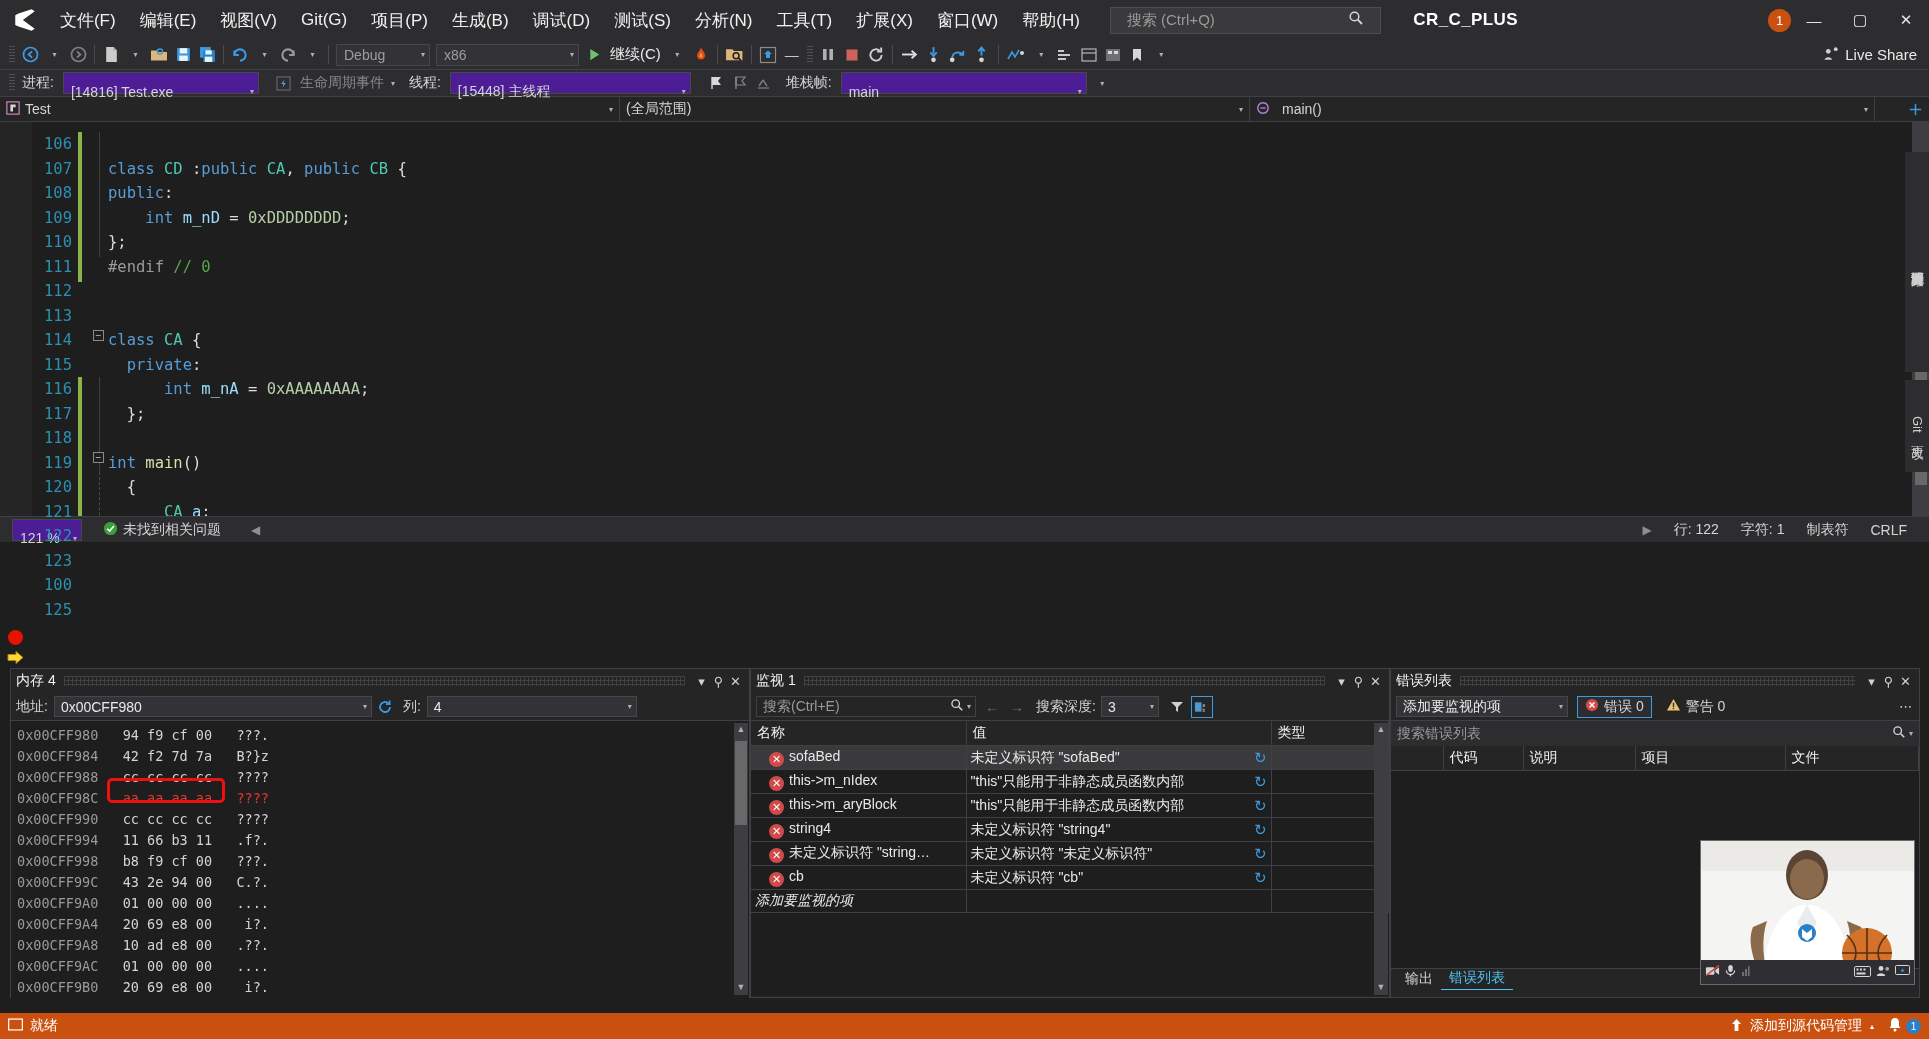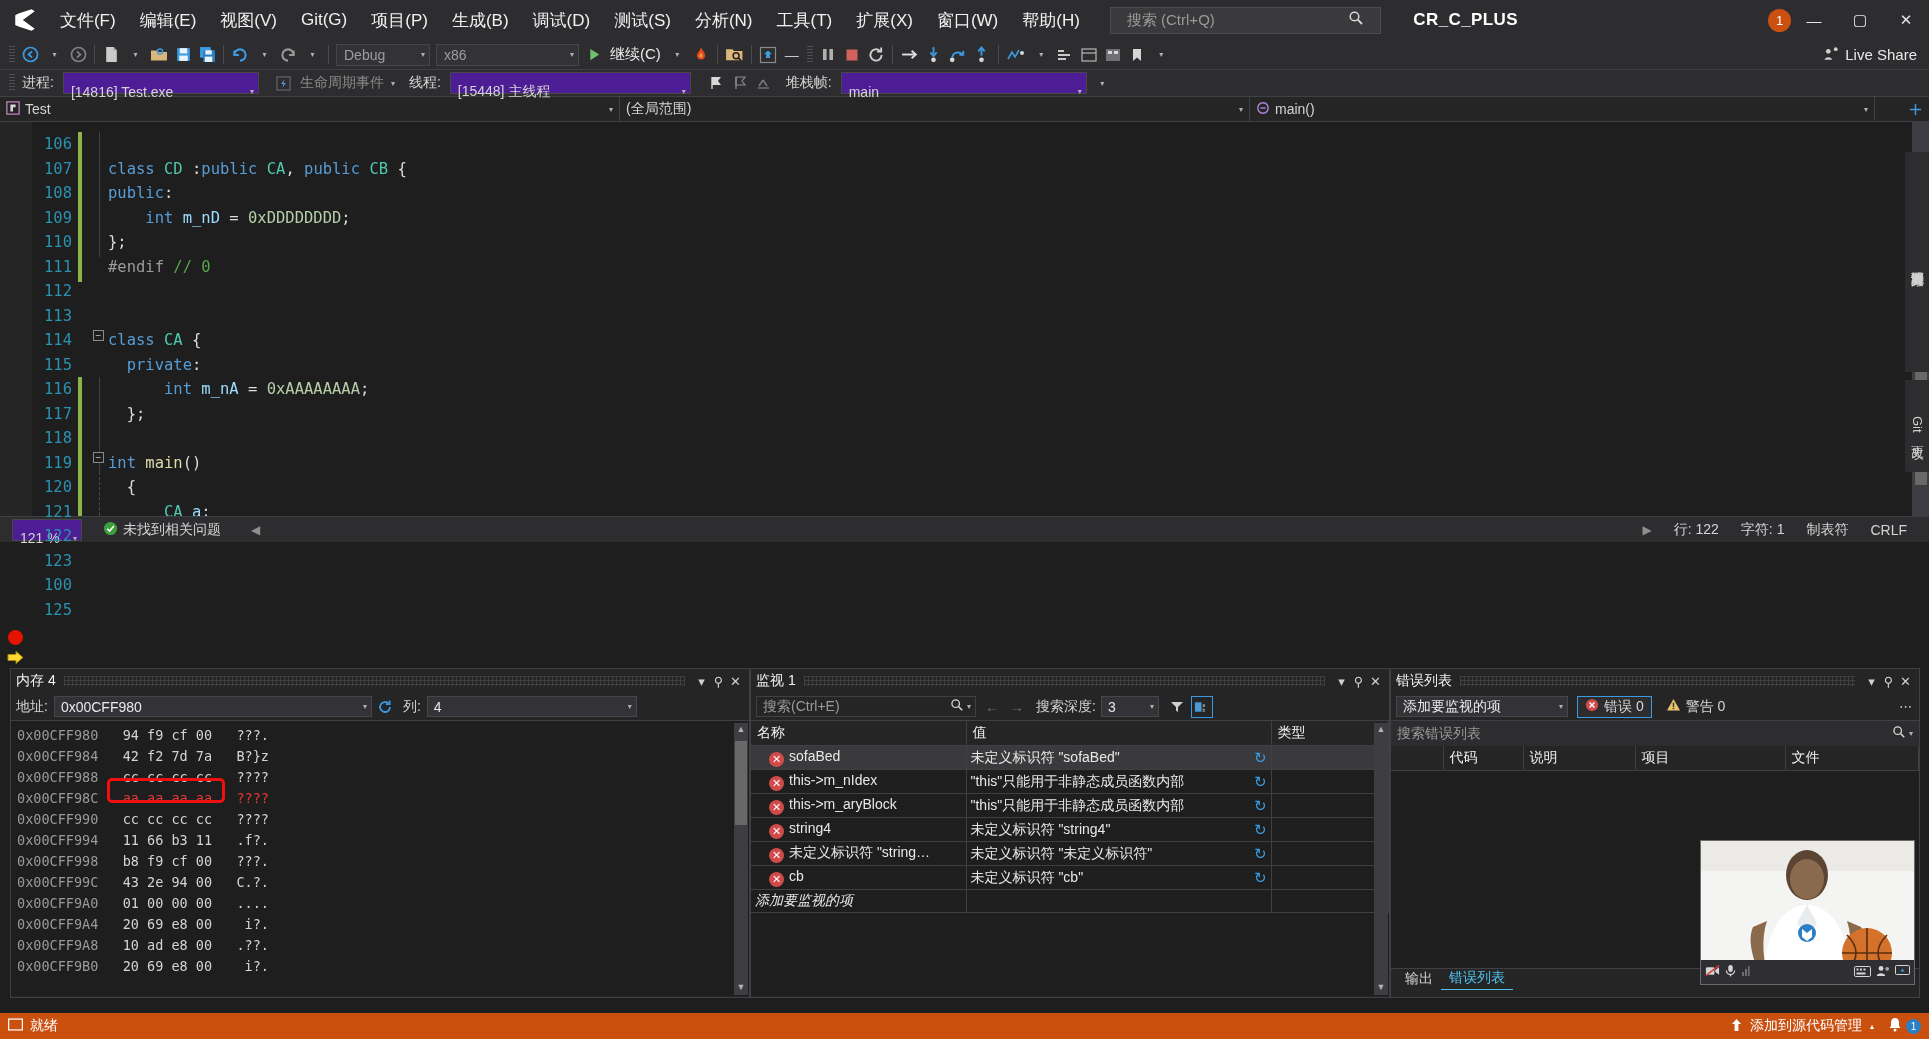--- a/index.html
+++ b/index.html
@@ -498,21 +498,21 @@
         </span>
         <span>Test</span>
       </span>
       <span class="caret">▾</span>
     </div>
     <div class="navcell" style="width:630px">
       <span>(全局范围)</span>
       <span class="caret">▾</span>
     </div>
     <div class="navcell" style="width:625px">
-      <span style="display:flex;align-items:center;gap:5px">
+      <span style="display:flex;align-items:center;gap:12px">
         <span>
           <svg width="14" height="14" viewBox="0 0 16 16">
               <path d="M8 2 a6 6 0 1 1 -.01 0" fill="none" stroke="#b180d7" stroke-width="1.6"></path>
               <path d="M5 8 h6" stroke="#b180d7" stroke-width="1.6"></path>
             </svg>
         </span>
         <span>main()</span>
       </span>
       <span class="caret">▾</span>
     </div>
@@ -651,20 +651,21 @@
         <div class="memrow"><span class="memaddr">0x00CFF984</span>   <span class="memhex">42 f2 7d 7a</span>   <span class="memasc">B?}z</span></div>
         <div class="memrow"><span class="memaddr">0x00CFF988</span>   <span class="memhex">cc cc cc cc</span>   <span class="memasc">????</span></div>
         <div class="memrow"><span class="memaddr">0x00CFF98C</span>   <span class="memhex red-hl">aa aa aa aa</span>   <span class="memasc red-hl">????</span></div>
         <div class="memrow"><span class="memaddr">0x00CFF990</span>   <span class="memhex">cc cc cc cc</span>   <span class="memasc">????</span></div>
         <div class="memrow"><span class="memaddr">0x00CFF994</span>   <span class="memhex">11 66 b3 11</span>   <span class="memasc">.f?.</span></div>
         <div class="memrow"><span class="memaddr">0x00CFF998</span>   <span class="memhex">b8 f9 cf 00</span>   <span class="memasc">???.</span></div>
         <div class="memrow"><span class="memaddr">0x00CFF99C</span>   <span class="memhex">43 2e 94 00</span>   <span class="memasc">C.?.</span></div>
         <div class="memrow"><span class="memaddr">0x00CFF9A0</span>   <span class="memhex">01 00 00 00</span>   <span class="memasc">....</span></div>
         <div class="memrow"><span class="memaddr">0x00CFF9A4</span>   <span class="memhex">20 69 e8 00</span>   <span class="memasc"> i?.</span></div>
         <div class="memrow"><span class="memaddr">0x00CFF9A8</span>   <span class="memhex">10 ad e8 00</span>   <span class="memasc">.??.</span></div>
+        <div class="memrow"><span class="memaddr">0x00CFF9AC</span>   <span class="memhex">01 00 00 00</span>   <span class="memasc">....</span></div>
         <div class="memrow"><span class="memaddr">0x00CFF9B0</span>   <span class="memhex">20 69 e8 00</span>   <span class="memasc"> i?.</span></div>
       </div>
       <div class="red-rect" style="left:96px;top:57px;width:118px;height:25px"></div>
       <div class="sb-vert" style="top:2px;height:272px">
         <div class="sb-thumb" style="top:18px;height:84px"></div>
         <div style="position:absolute;left:2px;top:1px;width:10px;height:12px;color:#b0b0b0;font-size:9px;text-align:center">▲</div>
         <div style="position:absolute;left:2px;bottom:1px;width:10px;height:12px;color:#b0b0b0;font-size:9px;text-align:center">▼</div>
       </div>
     </div>
   </div>

